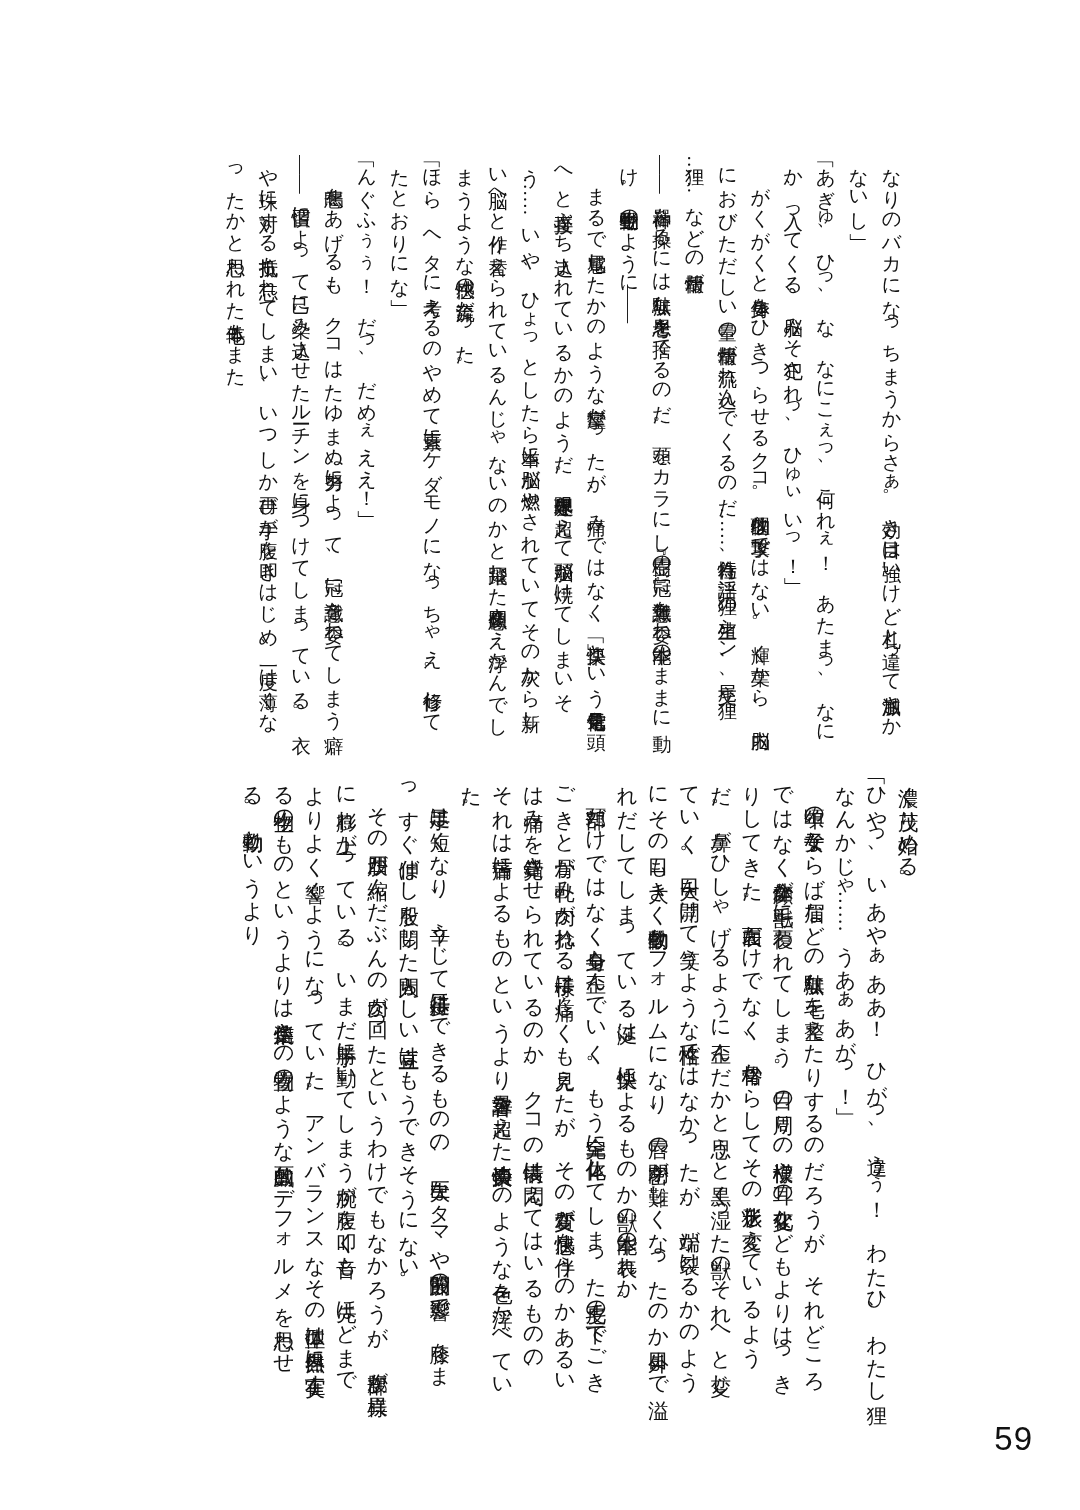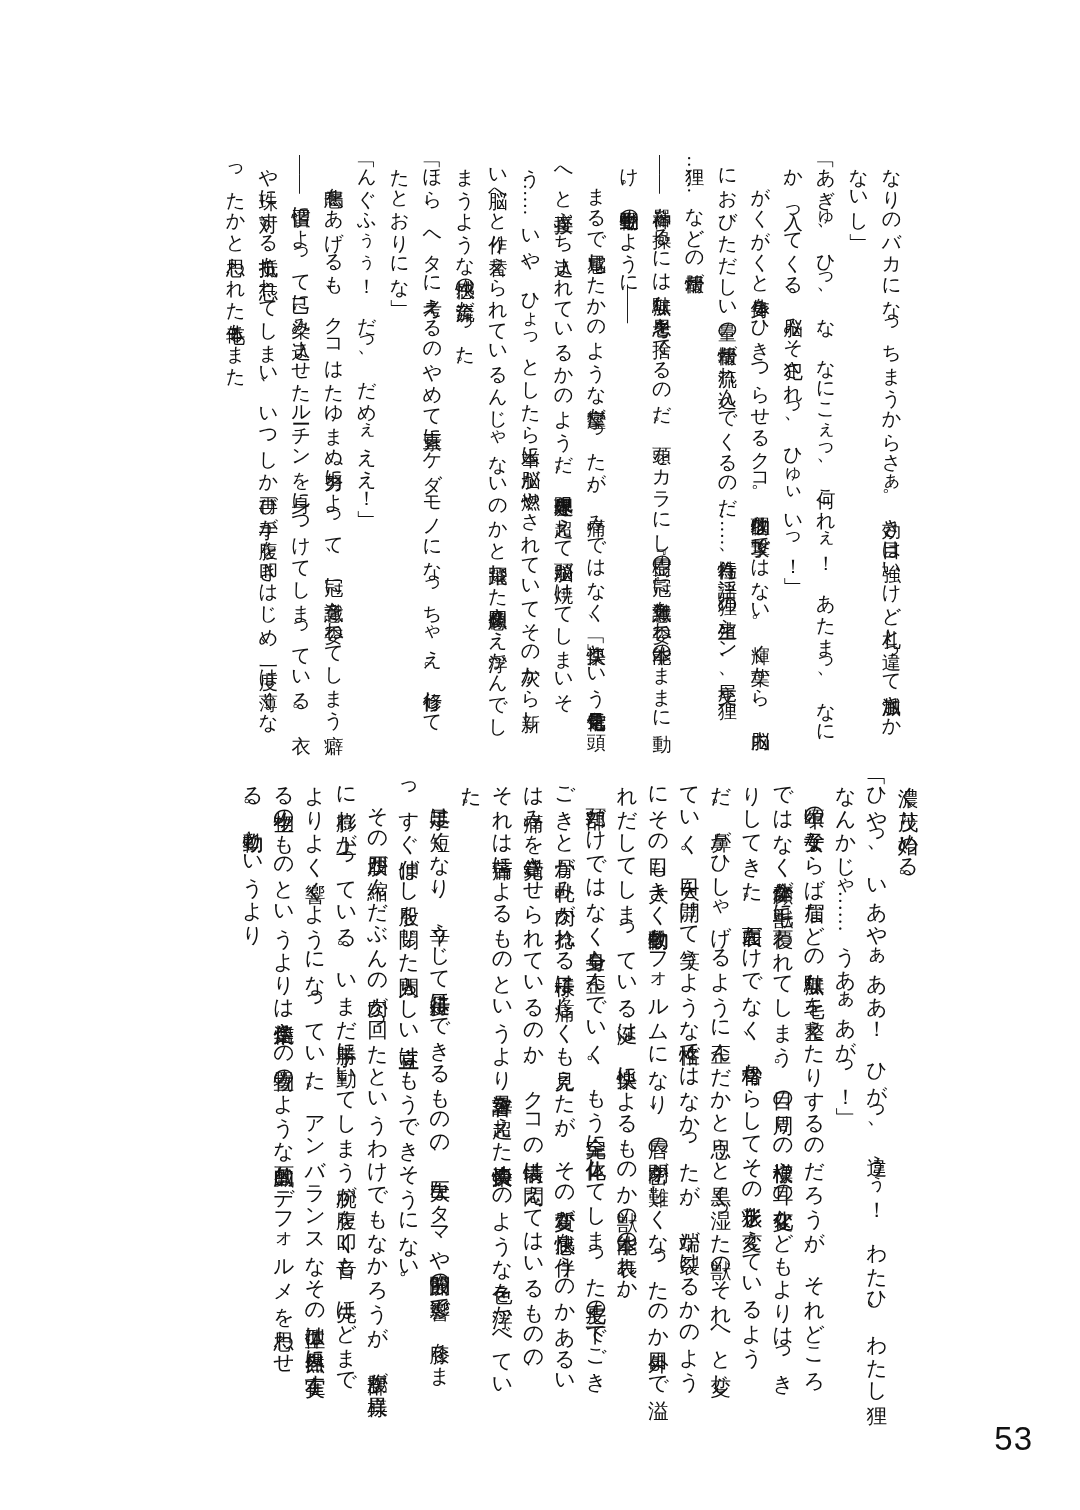--- a/index.html
+++ b/index.html
@@ -73,15 +73,15 @@
 
   <section class="band band-bottom">
     <p>濃く茂り始める。</p>
     <p>「ひやっ、いあやぁああ！　ひがっ、違うぅ！　わたひ、わたし狸なんかじゃ……うあぁあがっ！」</p>
     <p class="indent">年頃の女子ならば眉などの無駄な毛を整えたりするのだろうが、それどころではなく顔全体が獣毛に覆われてしまう。目の周りの模様や耳の変化などもよりはっきりしてきた。表面だけでなく、骨格からしてその形状を変えているようだ。鼻がひしゃげるように歪んだかと思うと黒く湿った獣のそれへと変じていく。大口を開けて笑うような性格ではなかったが、端が裂けるかのようにその口も大きく動物的なフォルムになり、唇の密閉が難しくなったのか口外まで溢れだしてしまっている涎は、快楽によるものか獣の本能の表れか。</p>
     <p class="indent">頭部だけではなく全身も歪んでいく。もう完全に一体化してしまった毛皮の下でごきごきと骨が軋み肉が捻れる様子は痛々しくも見えたが、その変質が快感を伴うのかあるいは痛みを錯覚させられているのか、クコの表情は悶えてはいるものの、それは苦痛によるものというより許容量を超えた快楽責めのような色を浮かべていた。</p>
     <p class="indent">手足は短くなり、辛うじて二足歩行はできるものの、巨大なタマや股関節の影響で、膝をまっすぐ伸ばし股を閉じた人間らしい直立はもうできそうにない。</p>
     <p class="indent">その四肢が縮んだぶんの肉が回ったというわけでもなかろうが、腹部が異様に膨れ上がっている。いまだ勝手に動いてしまう腕が腹を叩く音も、先ほどまでよりよく響くようになっていた。アンバランスなその体型は自然界に実在する生物のものというよりは信楽焼きの置物のような戯画的なデフォルメを思わせる。動物というより</p>
   </section>
 
-  <div class="page-number">53</div>
+  <div class="page-number">59</div>
 
 </div>
 
 </body></html>

